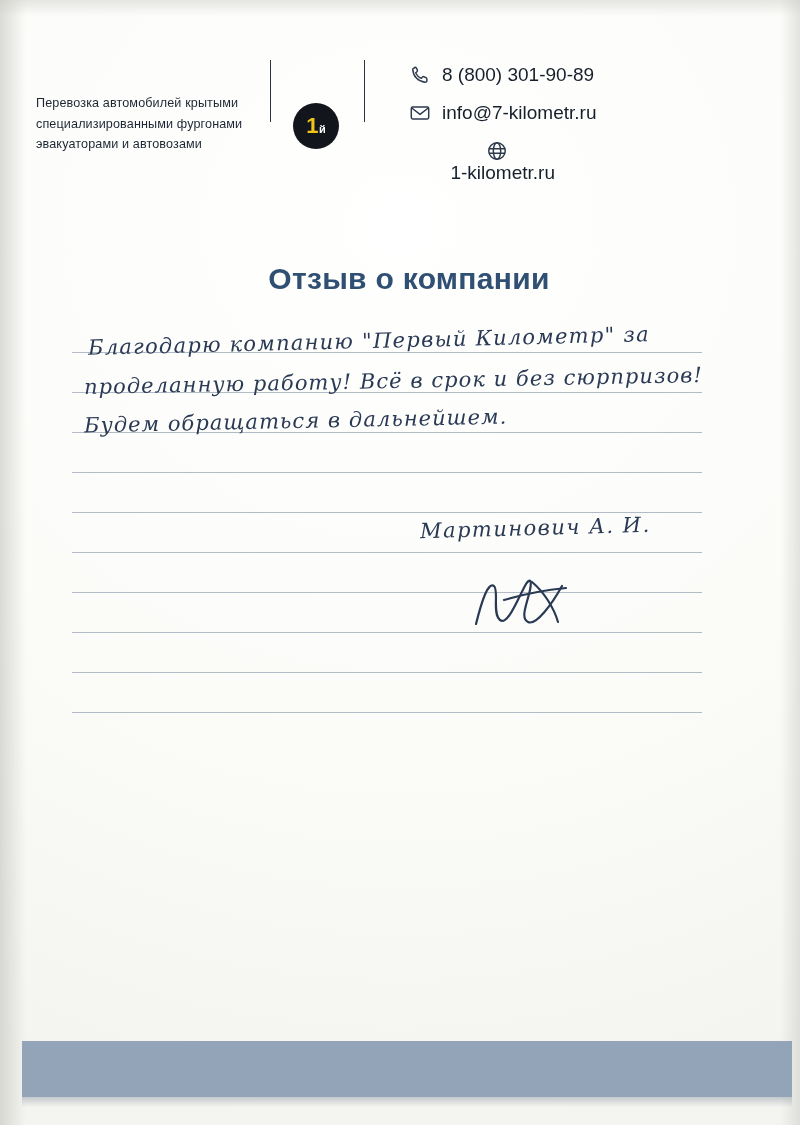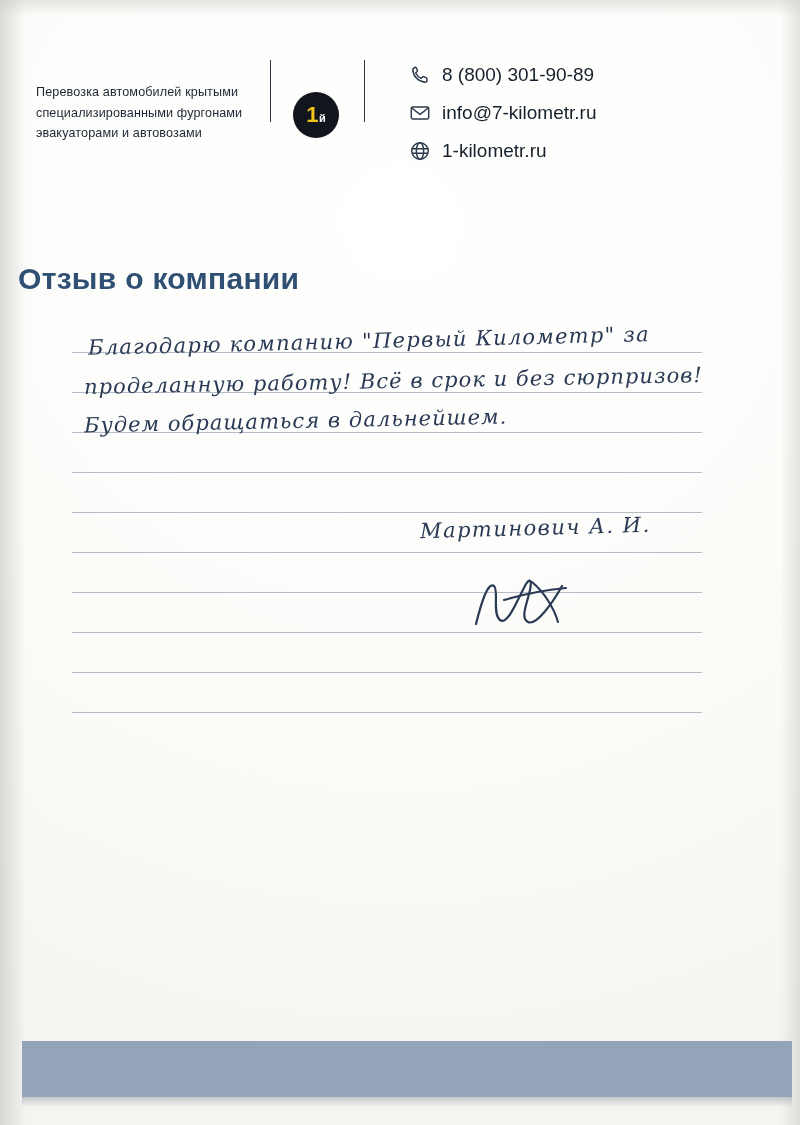--- a/index.html
+++ b/index.html
@@ -115,36 +115,37 @@
     margin-left: 22px;
     padding-top: 6px;
   }
   .contact-row {
     display: flex;
     align-items: center;
     margin-bottom: 16px;
     font-size: 19px;
     color: #16202c;
   }
-  .contact-row:last-child { margin-bottom: 6px; }
+  .contact-row:last-child { margin-bottom: 6px; flex-direction: column; }
   .contact-icon {
     width: 22px;
     height: 22px;
     margin-right: 11px;
     flex: 0 0 22px;
     color: #2c3a4b;
   }
   .contact-icon svg { display: block; }
 
   
   .doc-title {
     position: absolute;
     top: 262px;
     left: 0;
     width: 100%;
+    text-align: center;
     font-size: 30px;
     font-weight: bold;
     color: #2f4f73;
     letter-spacing: 0.01em;
     padding-left: 18px;
     box-sizing: border-box;
   }
 
   
   .lines {

